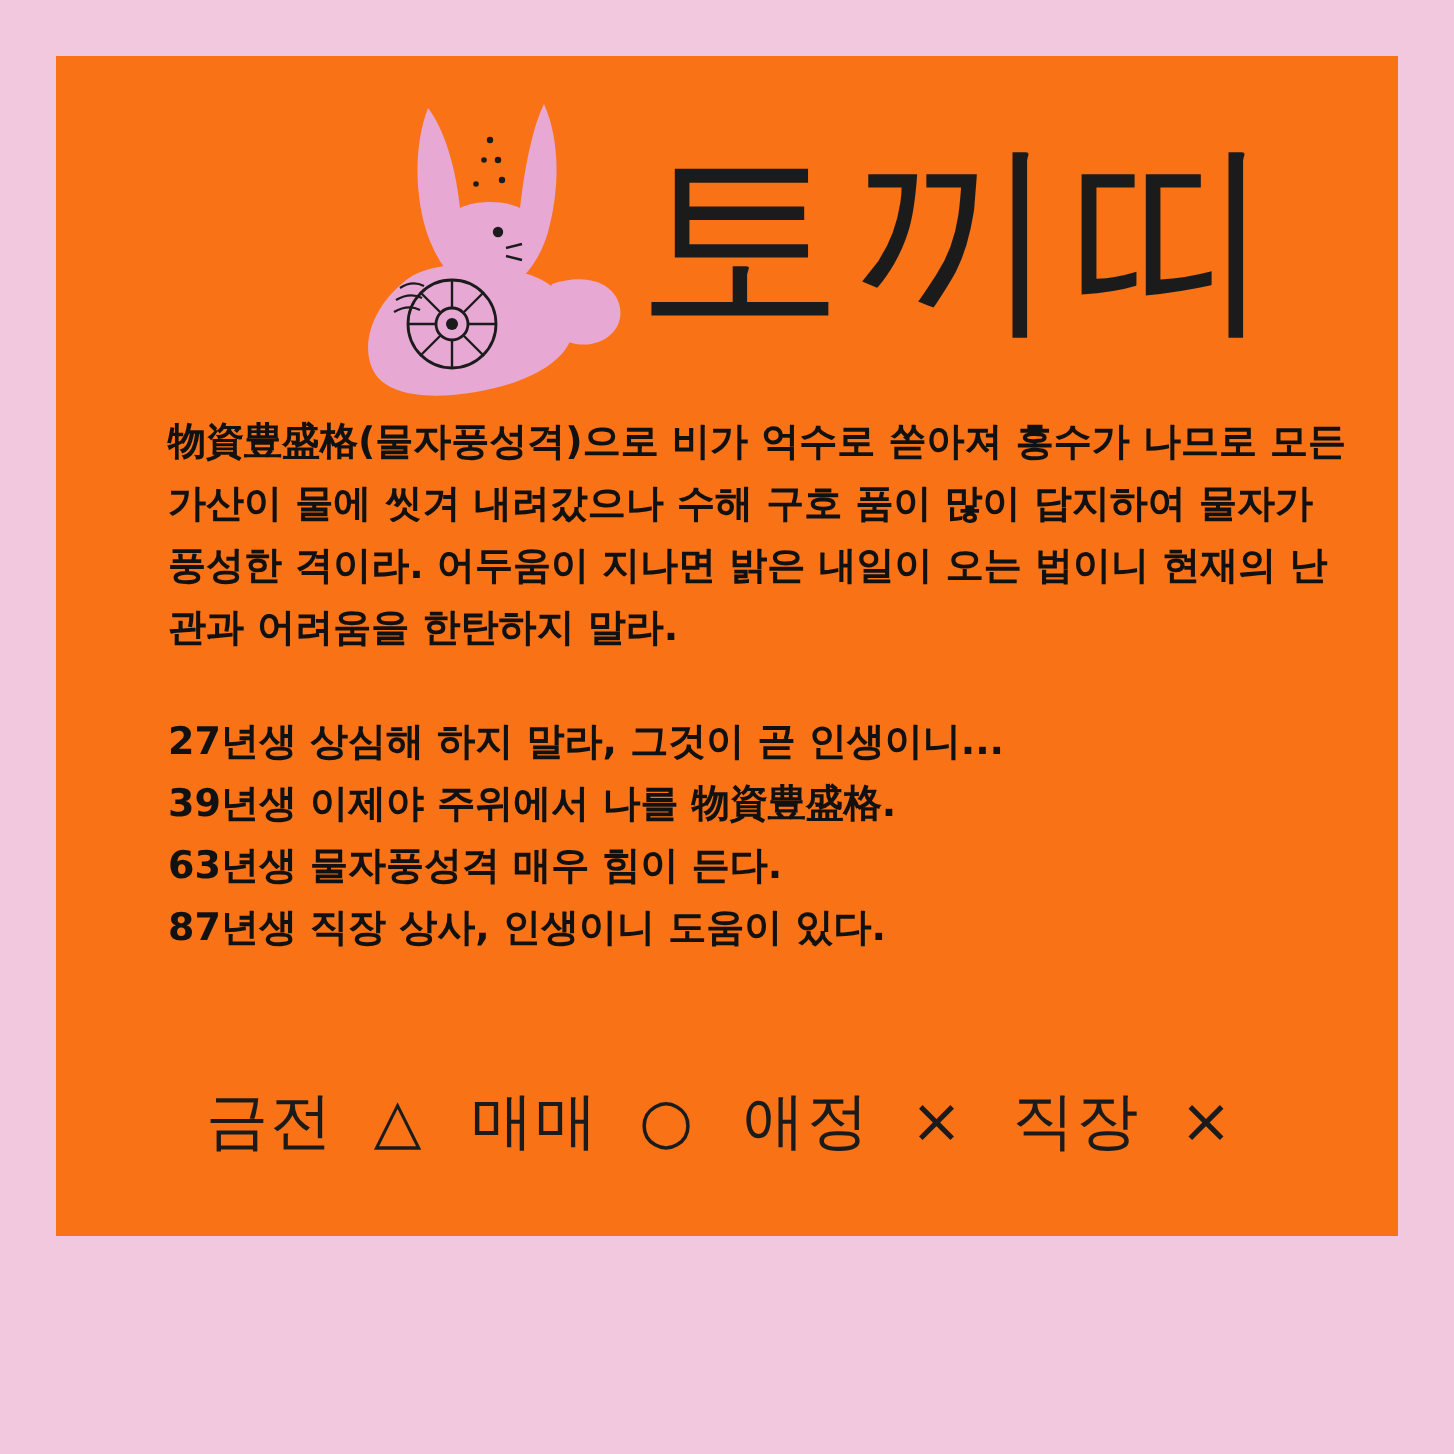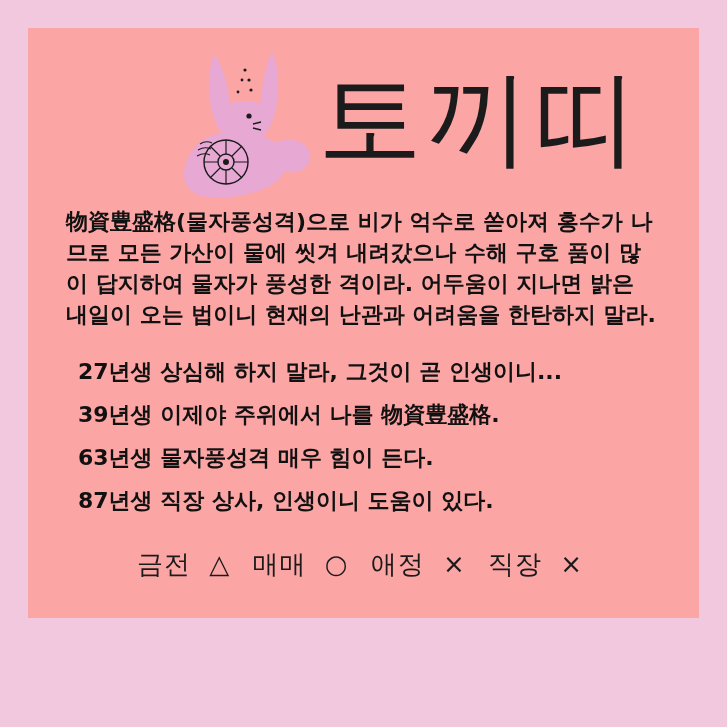--- a/index.html
+++ b/index.html
@@ -12,21 +12,21 @@
     background: #f2c8de;
     font-family: "Liberation Sans", sans-serif;
     overflow: hidden;
   }
   .card {
     position: absolute;
     left: 28px;
     top: 28px;
     width: 671px;
     height: 590px;
-    background: #fca5a5;
+    background: #f97316;
     box-sizing: border-box;
   }
   .header {
     position: relative;
     height: 170px;
   }
   .rabbit {
     position: absolute;
     left: 148px;
     top: 18px;
@@ -39,49 +39,49 @@
     top: 38px;
     font-size: 104px;
     line-height: 1;
     letter-spacing: 4px;
     color: #1b1b1b;
     font-family: "DejaVu Sans", sans-serif;
     font-weight: 400;
   }
   .body-text {
     position: absolute;
-    left: 38px;
+    left: 56px;
     top: 178px;
     width: 595px;
-    font-size: 22px;
+    font-size: 19px;
     line-height: 31px;
     color: #111111;
     font-weight: bold;
     font-family: "DejaVu Sans", sans-serif;
   }
   .paragraph {
     margin: 0 0 26px 0;
   }
   .year-list {
     list-style: none;
     margin: 0;
     padding: 0;
   }
   .year-list li {
-    margin: 12px;
+    margin: 0;
     padding: 0;
     white-space: nowrap;
   }
   .footer {
     position: absolute;
     left: 0;
     right: 0;
     bottom: 36px;
     text-align: center;
-    font-size: 26px;
+    font-size: 31px;
     color: #1b1b1b;
     font-family: "DejaVu Sans", sans-serif;
     letter-spacing: 1px;
   }
   .footer span.fitem {
     margin: 0 3px;
   }
   .footer span.fmark {
     margin: 0 10px 0 6px;
   }

